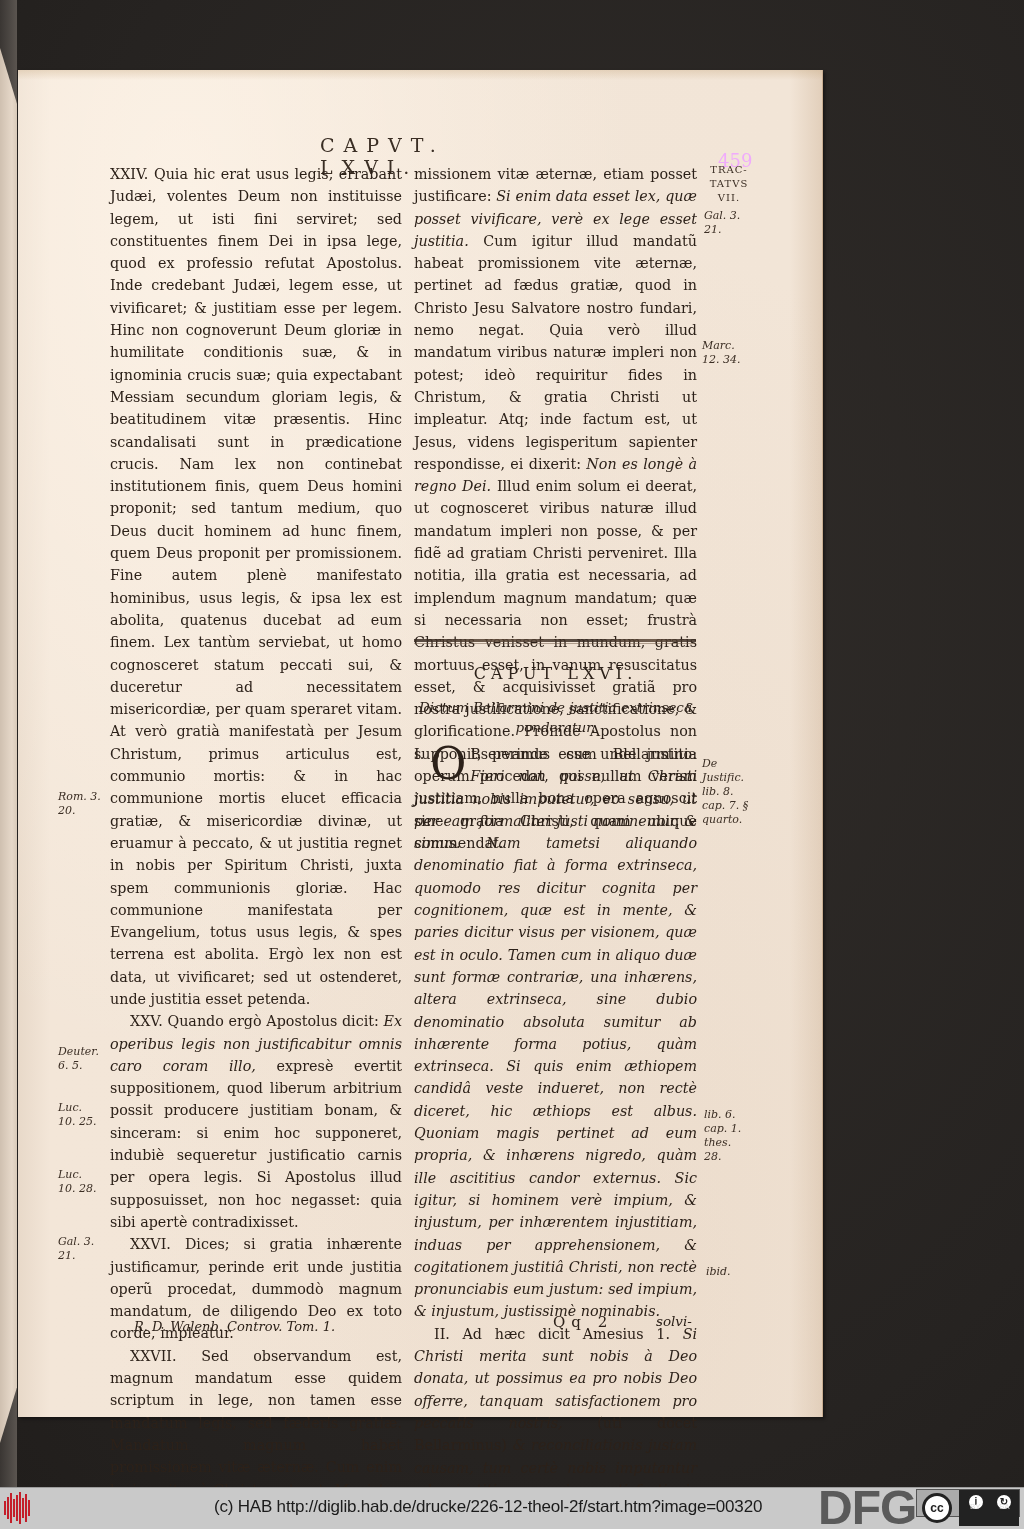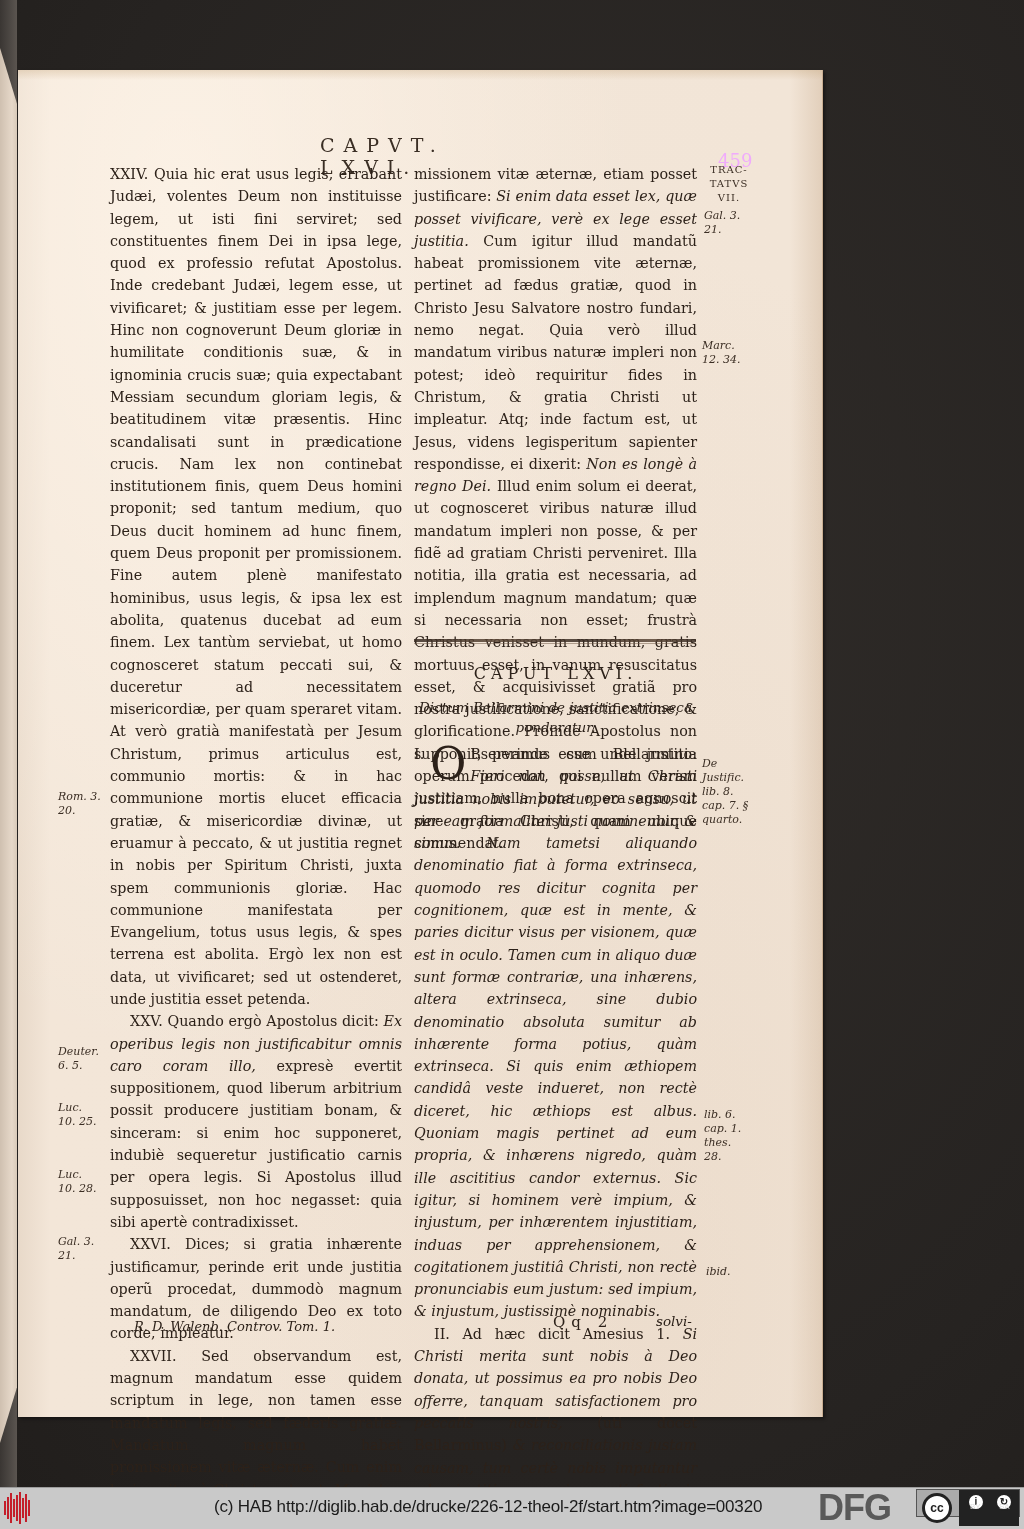--- a/index.html
+++ b/index.html
@@ -94,21 +94,21 @@
     display:flex; gap:1px; align-items:center;
   }
   .hab-logo span { display:block; width:2px; background:#c41e2a; }
   .footer-text {
     position:absolute; left:214px; top:1497px;
     font-family:"Liberation Sans", sans-serif; font-size:17px; color:#1b1b1b;
     letter-spacing:-0.2px;
   }
   .dfg-logo {
     position:absolute; left:818px; top:1490px;
-    font-family:"Liberation Sans", sans-serif; font-weight:bold; font-size:36px; line-height:36px;
+    font-family:"Liberation Sans", sans-serif; font-weight:bold; font-size:48px; line-height:36px;
     color:#5a5a5a; letter-spacing:-1px;
   }
   .cc-badge {
     position:absolute; left:916px; top:1489px; width:104px; height:28px;
     background:#ababab; border:1px solid #555; box-sizing:border-box;
   }
   .cc-badge .cc-circle {
     position:absolute; left:5px; top:3px; width:30px; height:30px; border-radius:50%;
     background:#fff; border:3px solid #222; box-sizing:border-box;
     font-family:"Liberation Sans", sans-serif; font-weight:bold; font-size:12px; line-height:24px;

